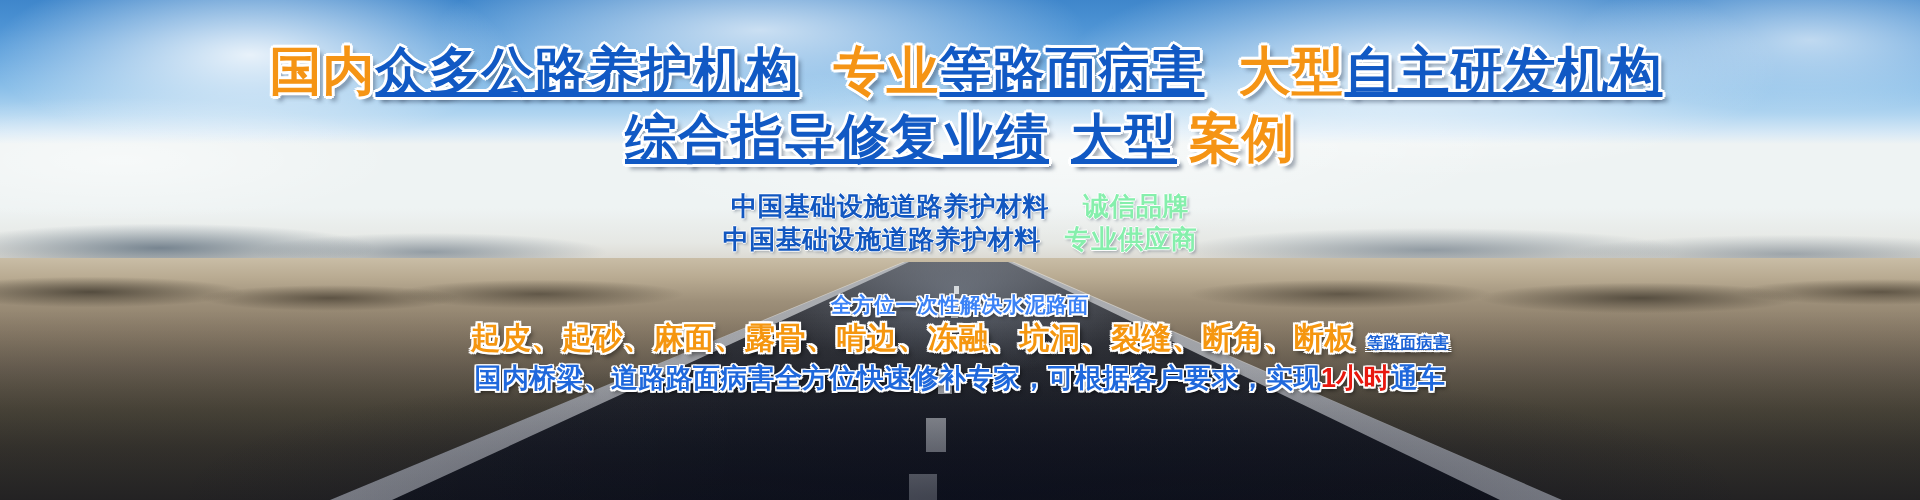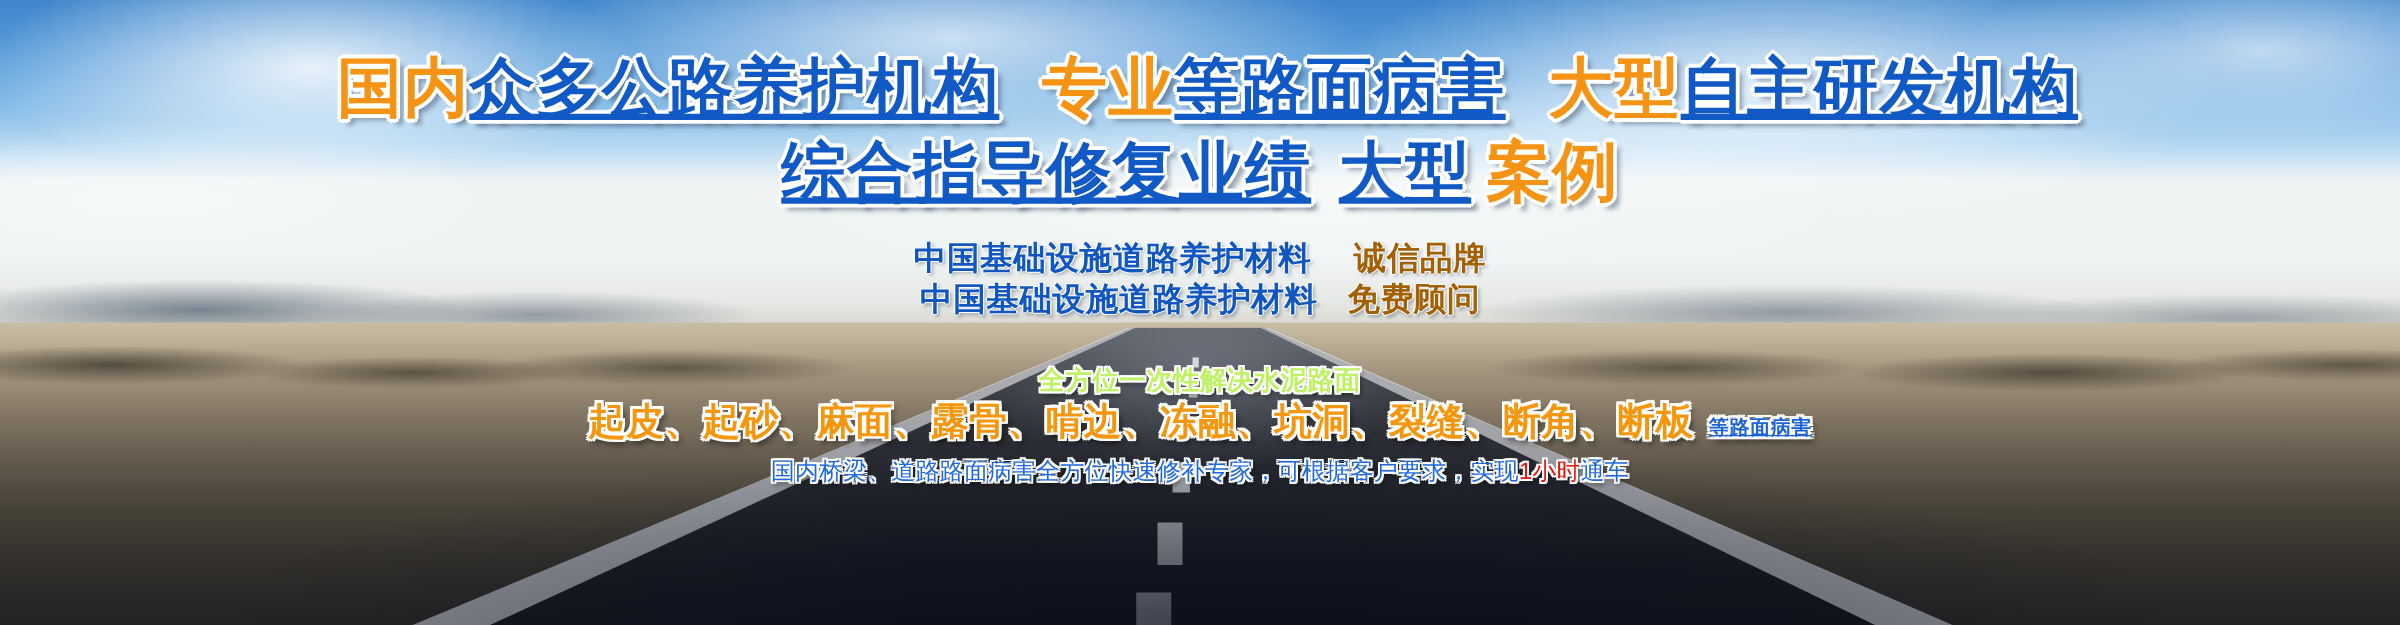--- a/index.html
+++ b/index.html
@@ -129,40 +129,40 @@
 
   .subblock{top:190px;}
   .sub{
     font-weight:bold;font-size:26px;line-height:33px;letter-spacing:.5px;
     color:#1257c0;
     text-shadow:
       -1px 0 rgba(255,255,255,.95), 1px 0 rgba(255,255,255,.95),
       0 -1px rgba(255,255,255,.95), 0 1px rgba(255,255,255,.95),
       2px 2px 3px rgba(45,60,85,.4);
   }
-  .sub .or{color:#a16207;}
+  .sub .or{color:#86efac;}
 
   .botblock{top:292px;}
   .b-small{
-    font-weight:bold;font-size:21px;line-height:26px;color:#bef264;letter-spacing:.5px;
+    font-weight:bold;font-size:21px;line-height:26px;color:#3b82f6;letter-spacing:.5px;
     text-shadow:
       -1.5px 0 #fff,1.5px 0 #fff,0 -1.5px #fff,0 1.5px #fff,
       -1.5px -1.5px #fff,1.5px -1.5px #fff,-1.5px 1.5px #fff,1.5px 1.5px #fff,
       2px 3px 4px rgba(0,0,0,.6);
   }
   .b-big{
     font-weight:bold;font-size:30px;line-height:40px;letter-spacing:.5px;color:#f5960f;
     text-shadow:
       -2px 0 #fff,2px 0 #fff,0 -2px #fff,0 2px #fff,
       -2px -2px #fff,2px -2px #fff,-2px 2px #fff,2px 2px #fff,
       3px 4px 5px rgba(0,0,0,.65);
   }
   .b-big .bl{color:#1c63d6;font-size:16px;}
   .b-last{
-    font-weight:normal;font-size:19px;line-height:30px;letter-spacing:.3px;color:#1f68dc;
+    font-weight:bold;font-size:27px;line-height:30px;letter-spacing:.3px;color:#1f68dc;
     text-shadow:
       -1.5px 0 #fff,1.5px 0 #fff,0 -1.5px #fff,0 1.5px #fff,
       -1.5px -1.5px #fff,1.5px -1.5px #fff,-1.5px 1.5px #fff,1.5px 1.5px #fff,
       2px 3px 4px rgba(0,0,0,.7);
   }
   .b-last .rd{color:#e8180f;}
   .sp{display:inline-block;width:22px;}
   .sp-s{display:inline-block;width:12px;}
 </style>
 </head>
@@ -192,21 +192,21 @@
 
   <div class="txt h2 headline">
     <span class="bl">综合指导修复业绩</span><span class="sp"></span><span class="bl">大型</span><span class="or">案例</span>
   </div>
 
   <div class="txt subblock">
     <div class="sub">
       <span>中国基础设施道路养护材料</span><span class="sp"></span><span class="or">诚信品牌</span>
     </div>
     <div class="sub">
-      <span>中国基础设施道路养护材料</span><span class="sp-s"></span><span class="or">免费顾问</span>
+      <span>中国基础设施道路养护材料</span><span class="sp-s"></span><span class="or">专业供应商</span>
     </div>
   </div>
 
   <div class="txt botblock">
     <div class="b-small">全方位一次性解决水泥路面</div>
     <div class="b-big">
       <span>起皮、起砂、麻面、露骨、啃边、冻融、坑洞、裂缝、断角、断板</span><span class="sp-s"></span><span class="bl">等路面病害</span>
     </div>
     <div class="b-last">
       <span>国内桥梁、道路路面病害全方位快速修补专家，可根据客户要求，实现</span><span class="rd">1小时</span><span>通车</span>

